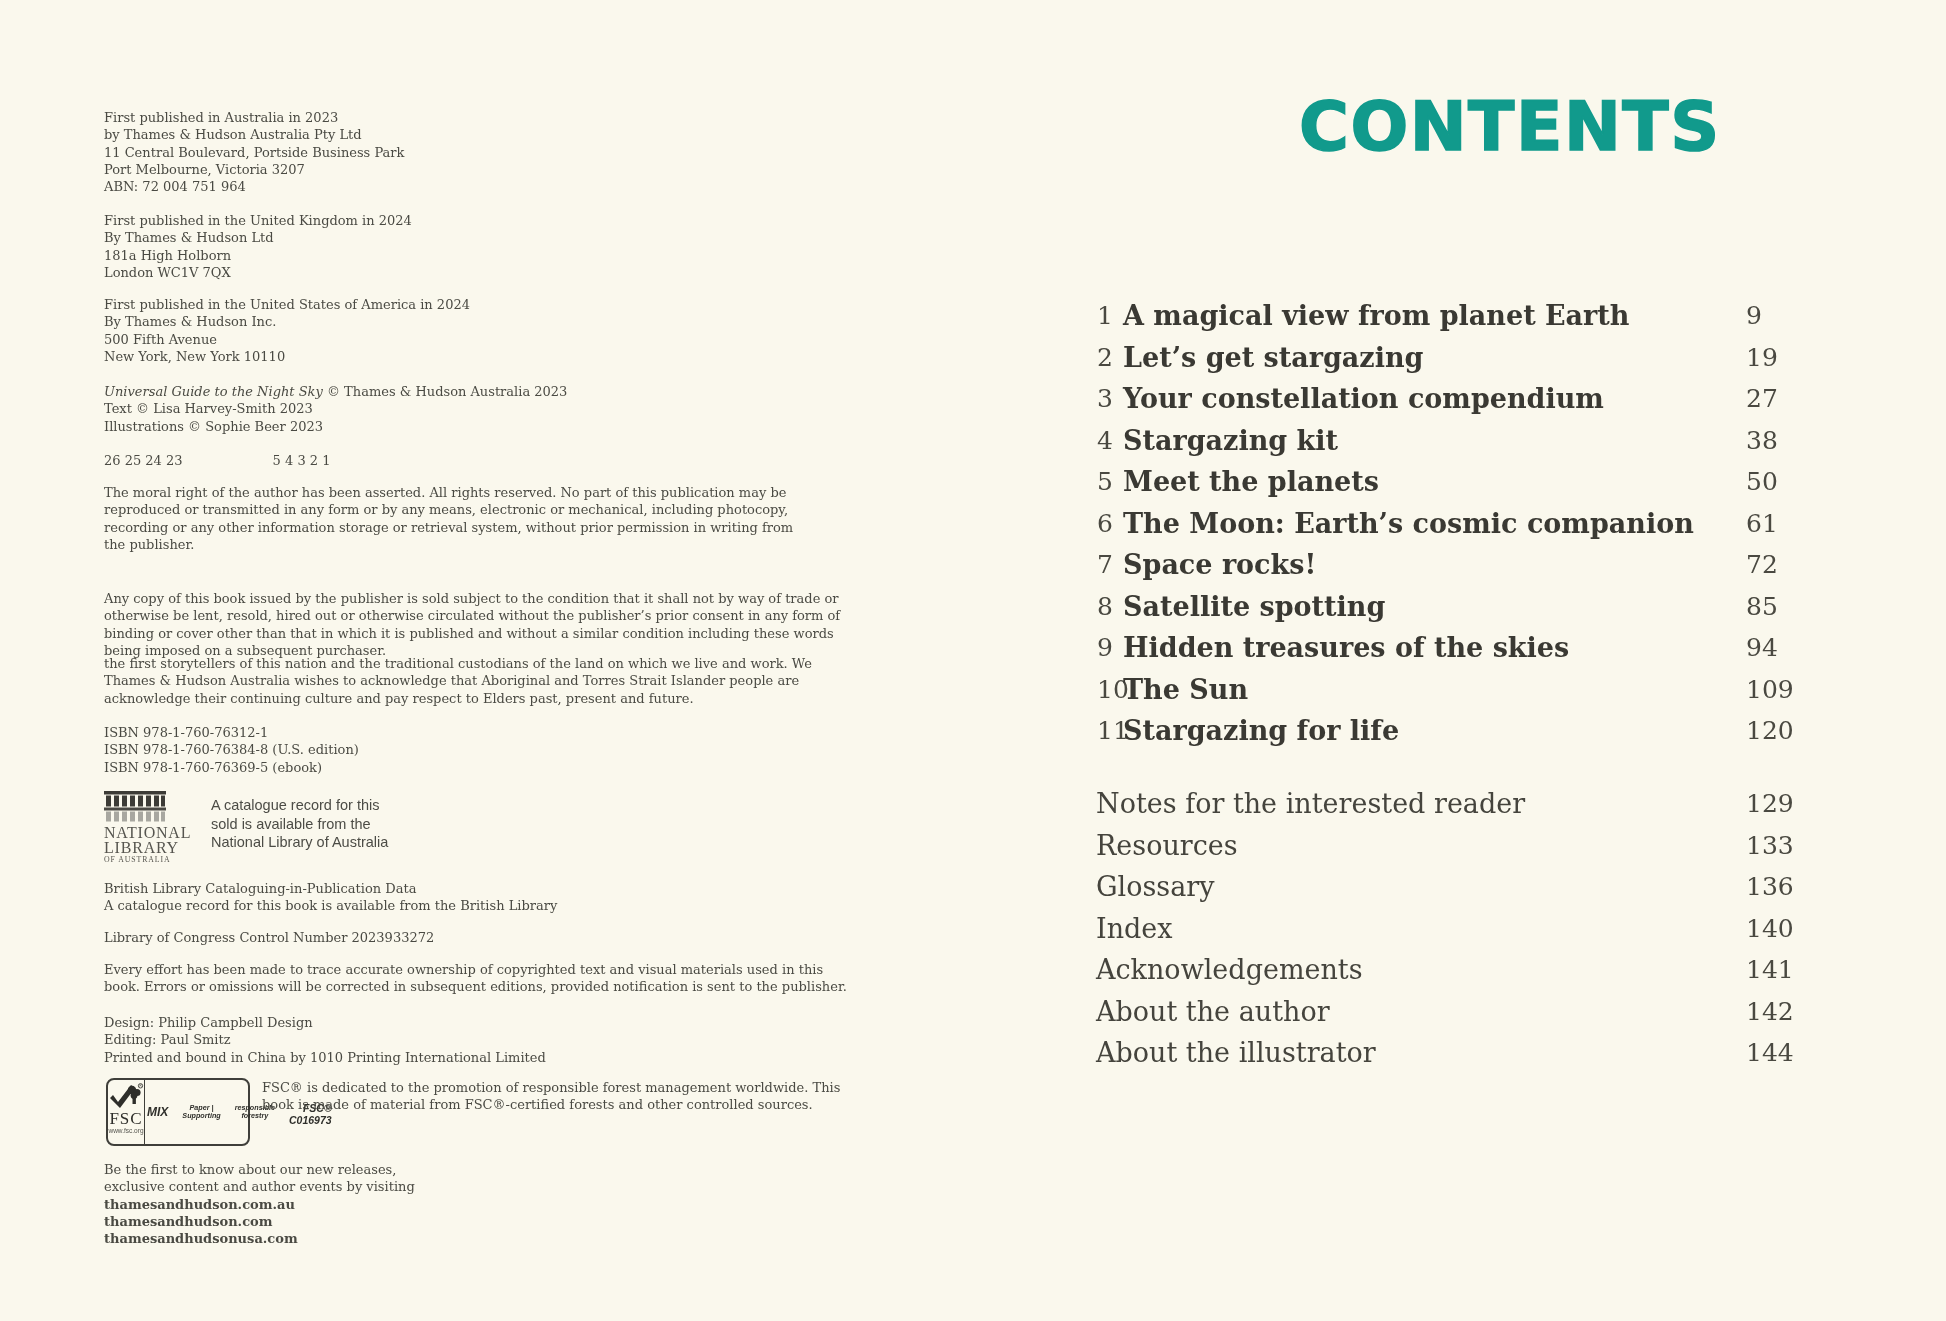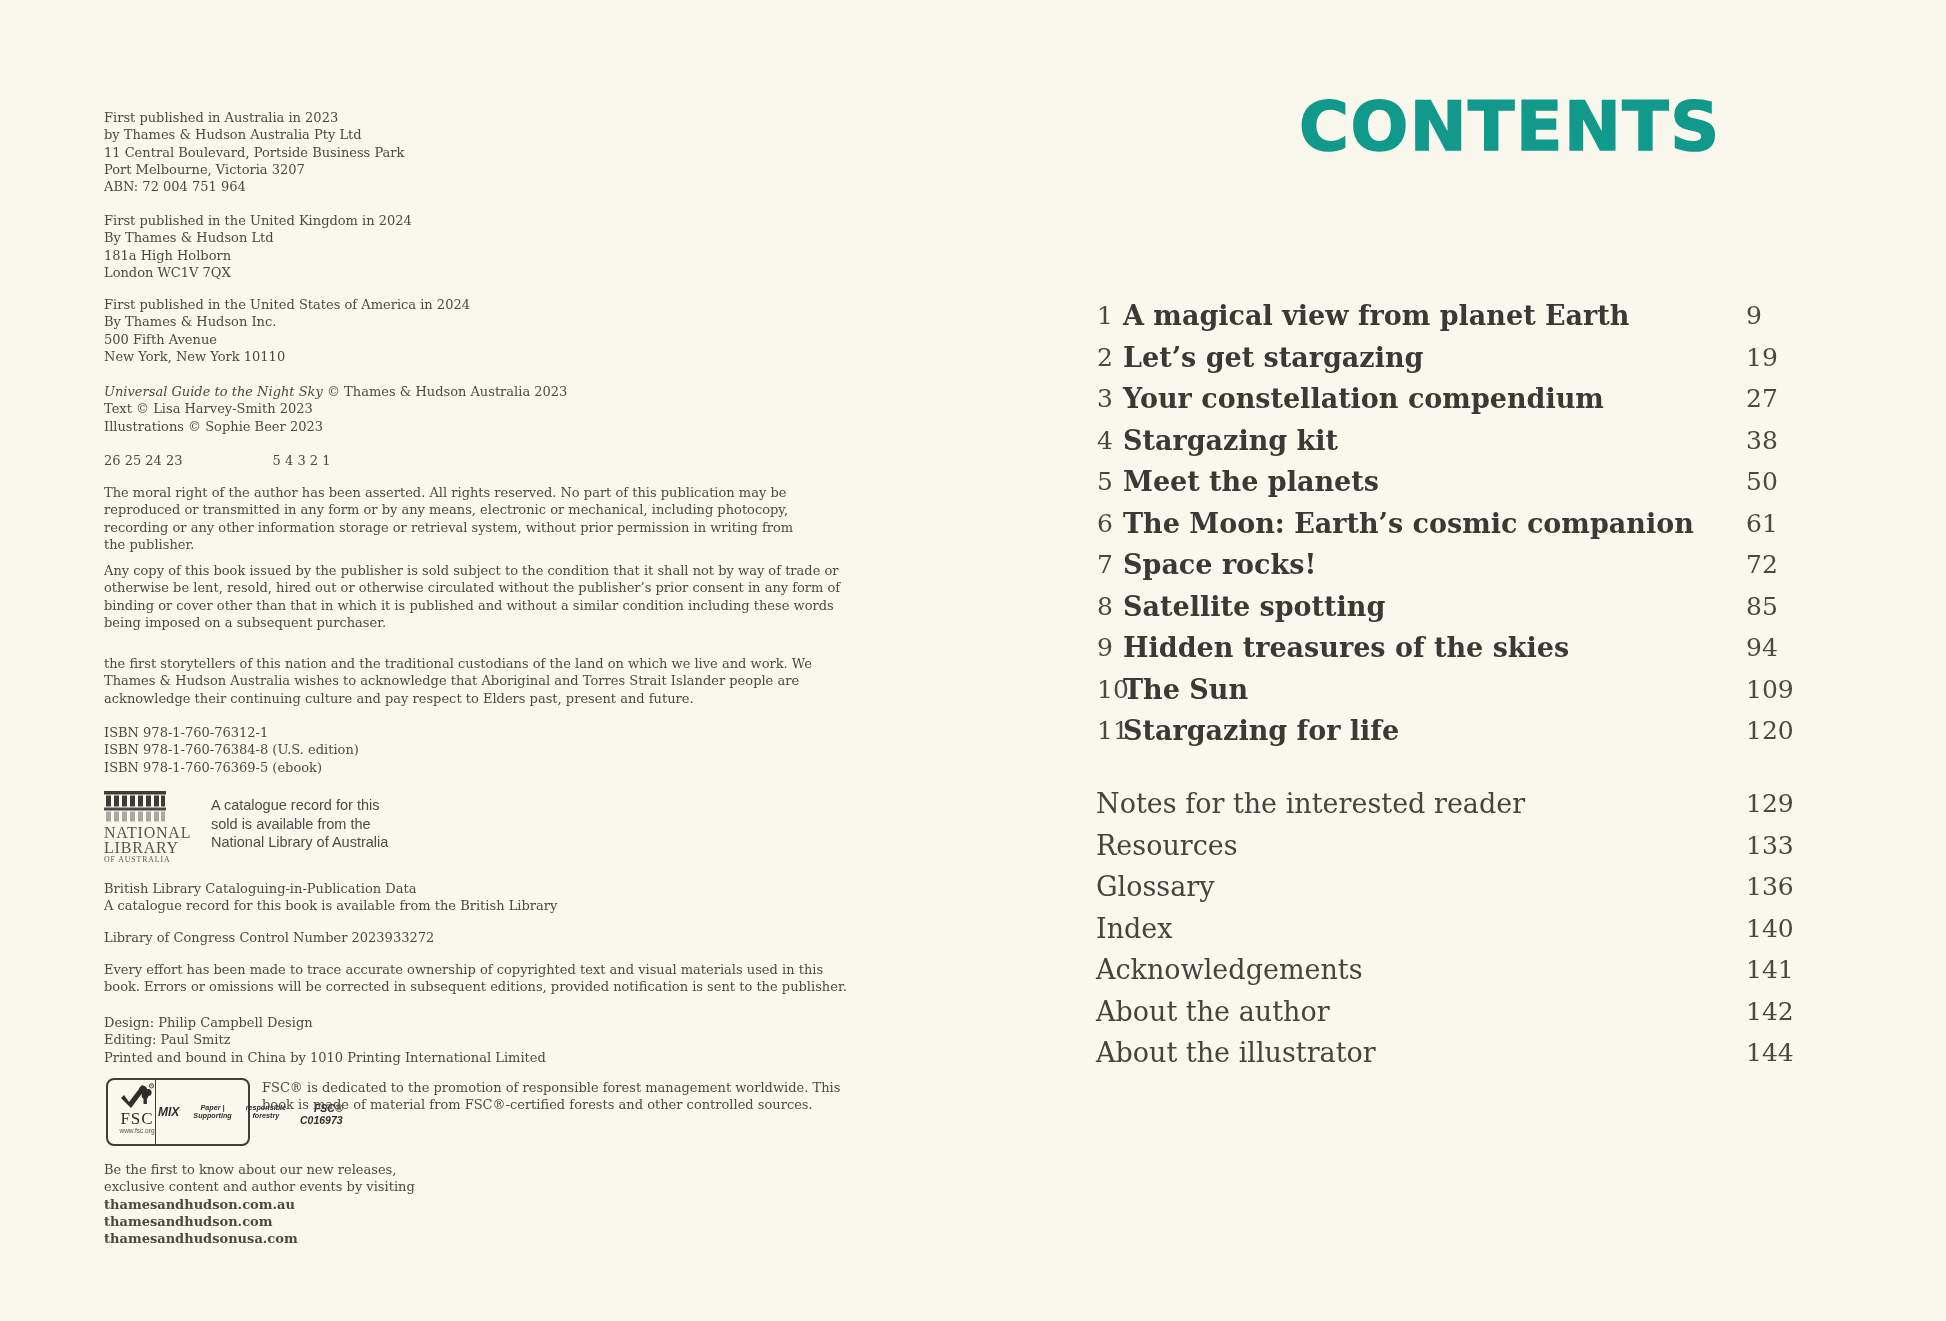--- a/index.html
+++ b/index.html
@@ -24,21 +24,21 @@
   .nla-name{font-family:"Liberation Serif", serif;color:#56554f;font-size:16px;line-height:14.5px;letter-spacing:0.8px;}
   .nla-sub{font-family:"Liberation Serif", serif;color:#56554f;font-size:7.8px;line-height:10px;letter-spacing:0.9px;}
   .nla-note{position:absolute;left:107px;top:5px;font-family:"Liberation Sans", sans-serif;font-size:14.5px;line-height:18.6px;color:#4c4c46;}
   .nla-note .ln{height:18.6px;}
   
   .fsc-box{
     position:absolute;left:2px;top:0;width:140px;height:64px;
     border:2px solid #3f3f3a;border-radius:8px;background:#faf8ed;
     display:flex;font-family:"Liberation Sans", sans-serif;color:#2e2e2a;
   }
-  .fsc-left{width:80px;border-right:1.5px solid #3f3f3a;display:flex;flex-direction:column;align-items:center;justify-content:flex-start;padding-top:3px;box-sizing:border-box;margin-left:11px;}
+  .fsc-left{width:80px;border-right:1.5px solid #3f3f3a;display:flex;flex-direction:column;align-items:center;justify-content:flex-start;padding-top:3px;box-sizing:border-box;}
   .fsc-acronym{font-family:"Liberation Serif", serif;font-size:17px;line-height:16px;letter-spacing:1px;}
   .fsc-url{font-size:6.5px;line-height:7px;color:#55554f;}
   .fsc-right{flex:1;display:flex;flex-direction:row;align-items:center;justify-content:center;gap:14px;padding:2px;box-sizing:border-box;text-align:center;font-style:italic;}
   .fsc-mix{font-size:12px;font-weight:bold;line-height:13px;}
   .fsc-tag{font-size:7.2px;font-weight:bold;line-height:8.2px;}
   .fsc-lic{font-size:10.5px;font-weight:bold;line-height:12px;margin-top:3px;text-align:right;}
   .fsc-note{position:absolute;left:158px;top:1px;}
   
   .contents-heading{
     position:absolute;left:1299px;top:97px;
@@ -96,21 +96,21 @@
       <div class="ln"><span>26 25 24 23</span><span class="right-group">5 4 3 2 1</span></div>
     </div>
 
     <div class="blk" style="top:484px">
       <div class="ln">The moral right of the author has been asserted. All rights reserved. No part of this publication may be</div>
       <div class="ln">reproduced or transmitted in any form or by any means, electronic or mechanical, including photocopy,</div>
       <div class="ln">recording or any other information storage or retrieval system, without prior permission in writing from</div>
       <div class="ln">the publisher.</div>
     </div>
 
-    <div class="blk" style="top:562px">
+    <div class="blk" style="top:590px">
       <div class="ln">Any copy of this book issued by the publisher is sold subject to the condition that it shall not by way of trade or</div>
       <div class="ln">otherwise be lent, resold, hired out or otherwise circulated without the publisher’s prior consent in any form of</div>
       <div class="ln">binding or cover other than that in which it is published and without a similar condition including these words</div>
       <div class="ln">being imposed on a subsequent purchaser.</div>
     </div>
 
     <div class="blk" style="top:655px">
       <div class="ln">the first storytellers of this nation and the traditional custodians of the land on which we live and work. We</div>
       <div class="ln">Thames &amp; Hudson Australia wishes to acknowledge that Aboriginal and Torres Strait Islander people are</div>
       <div class="ln">acknowledge their continuing culture and pay respect to Elders past, present and future.</div>

